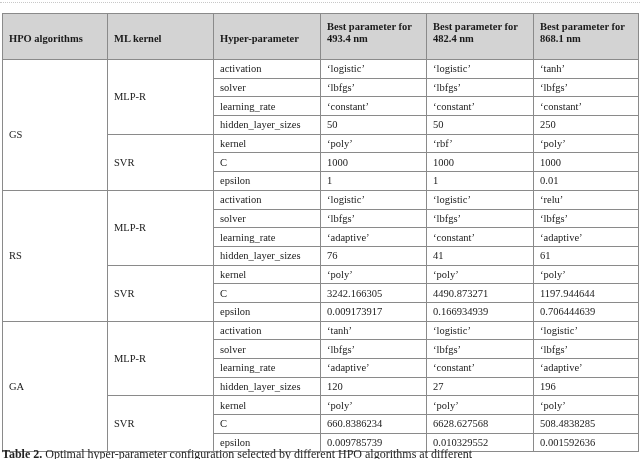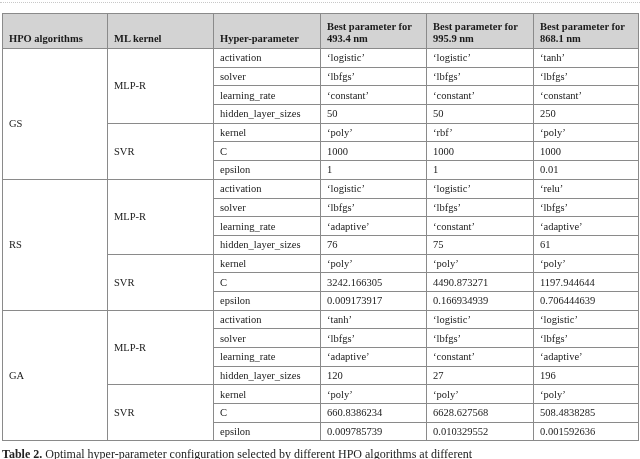--- a/index.html
+++ b/index.html
@@ -1,20 +1,20 @@
 <!DOCTYPE html>
 <html><head>
 <meta charset="utf-8">
 <style>
   html, body { margin: 0; padding: 0; background: #ffffff; }
   body { width: 640px; height: 459px; overflow: hidden; position: relative; font-family: "Liberation Serif", "DejaVu Serif", serif; color: #1a1a1a; }
   .topline { position: absolute; left: 0; top: 2px; width: 640px; height: 0; border-top: 1px dotted #c8c8c8; }
   table { position: absolute; left: 2px; top: 13px; width: 636px; border-collapse: collapse; table-layout: fixed; font-size: 10.5px; }
   th, td { border: 1px solid #8a8a8a; padding: 0 6px; text-align: left; vertical-align: middle; white-space: nowrap; overflow: hidden; }
-  th { background: #d3d3d3; font-weight: bold; height: 31px; line-height: 12px; white-space: normal; vertical-align: bottom; padding-bottom: 3px; }
+  th { background: #d3d3d3; font-weight: bold; height: 31px; line-height: 12px; white-space: normal; vertical-align: bottom; padding-bottom: 14px; }
   td { height: 17.7px; line-height: 17px; }
   col.c1 { width: 105px; } col.c2 { width: 106px; } col.c3 { width: 107px; }
   col.c4 { width: 106px; } col.c5 { width: 107px; } col.c6 { width: 105px; }
   .caption { position: absolute; left: 2px; top: 447px; font-size: 12px; white-space: nowrap; color: #222; }
   .caption b { font-weight: bold; }
 </style>
 </head>
 <body>
 
 <div class="topline"></div>
@@ -27,21 +27,21 @@
       <col class="c4">
       <col class="c5">
       <col class="c6">
   </colgroup>
   <thead>
     <tr>
       <th>HPO algorithms</th>
       <th>ML kernel</th>
       <th>Hyper-parameter</th>
       <th>Best parameter for 493.4 nm</th>
-      <th>Best parameter for 995.9 nm</th>
+      <th>Best parameter for 482.4 nm</th>
       <th>Best parameter for 868.1 nm</th>
     </tr>
   </thead>
   <tbody>
 
     <tr>
       <td rowspan="7" style="vertical-align: middle; padding-top: 20px;">GS</td>
       <td rowspan="4">MLP-R</td>
       <td>activation</td>
       <td>‘logistic’</td>
@@ -102,21 +102,21 @@
     </tr>
     <tr>
       <td>learning_rate</td>
       <td>‘adaptive’</td>
       <td>‘constant’</td>
       <td>‘adaptive’</td>
     </tr>
     <tr>
       <td>hidden_layer_sizes</td>
       <td>76</td>
-      <td>75</td>
+      <td>41</td>
       <td>61</td>
     </tr>
     <tr>
       <td rowspan="3">SVR</td>
       <td>kernel</td>
       <td>‘poly’</td>
       <td>‘poly’</td>
       <td>‘poly’</td>
     </tr>
     <tr>

